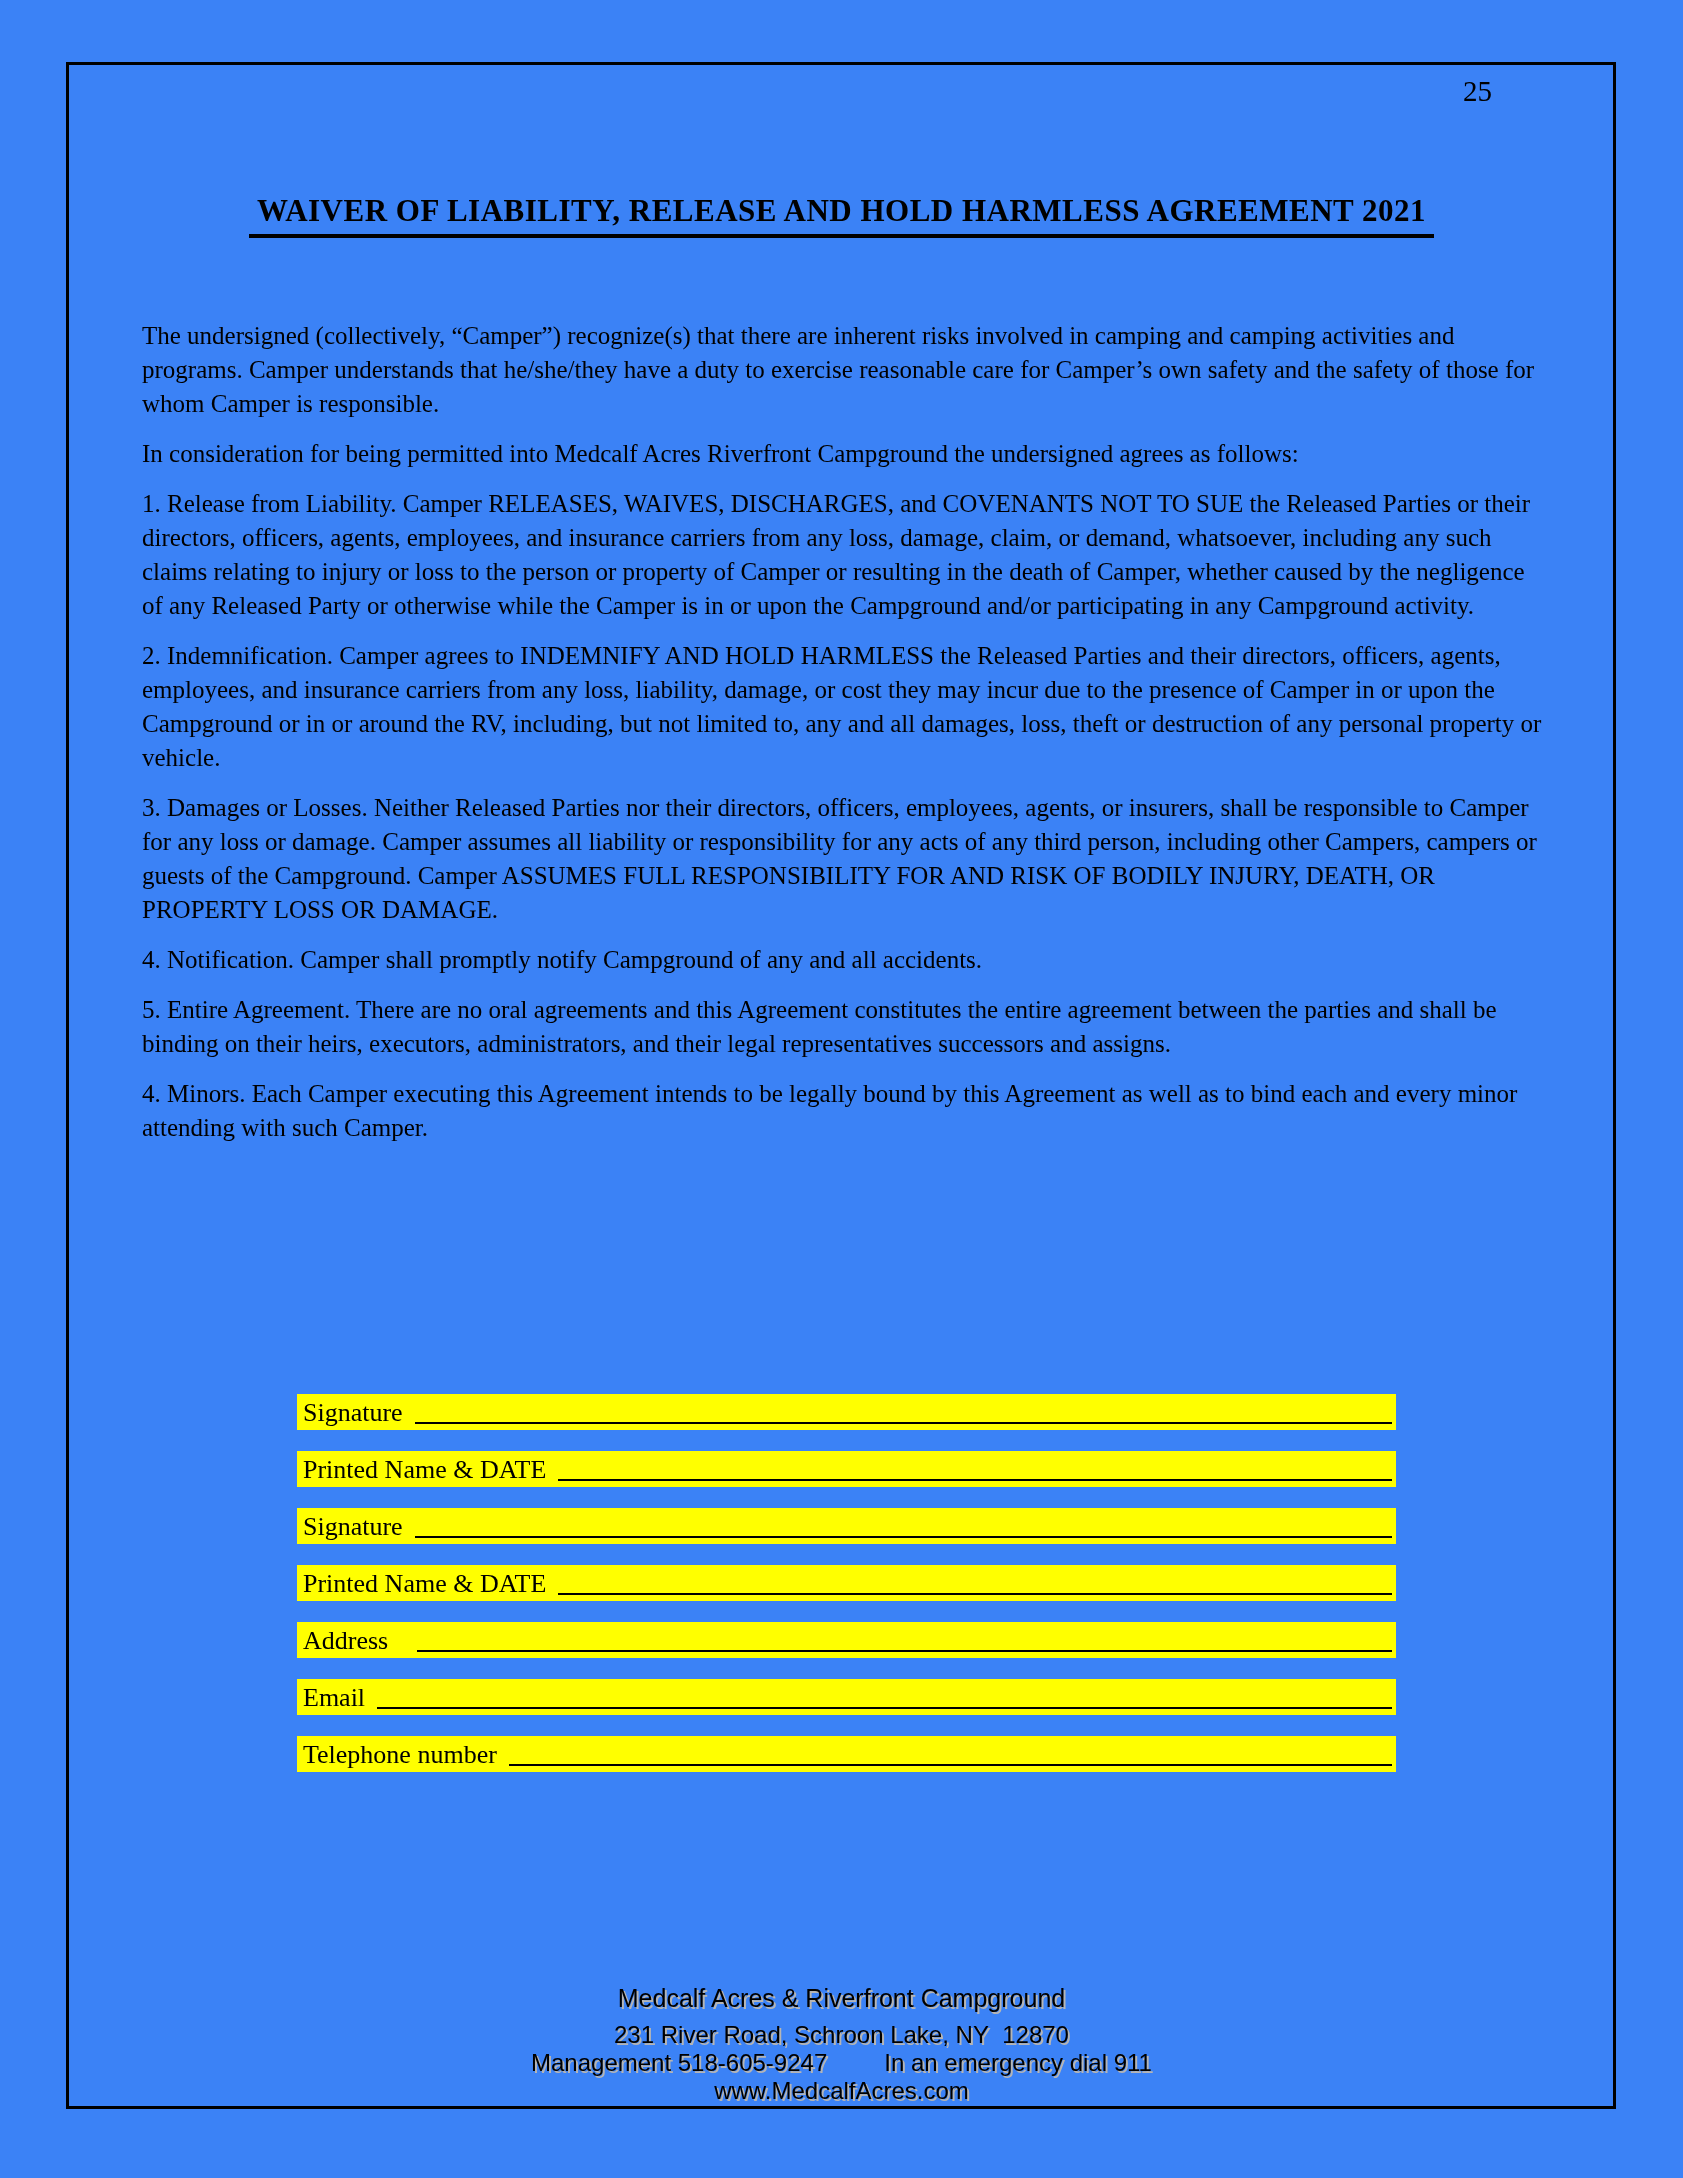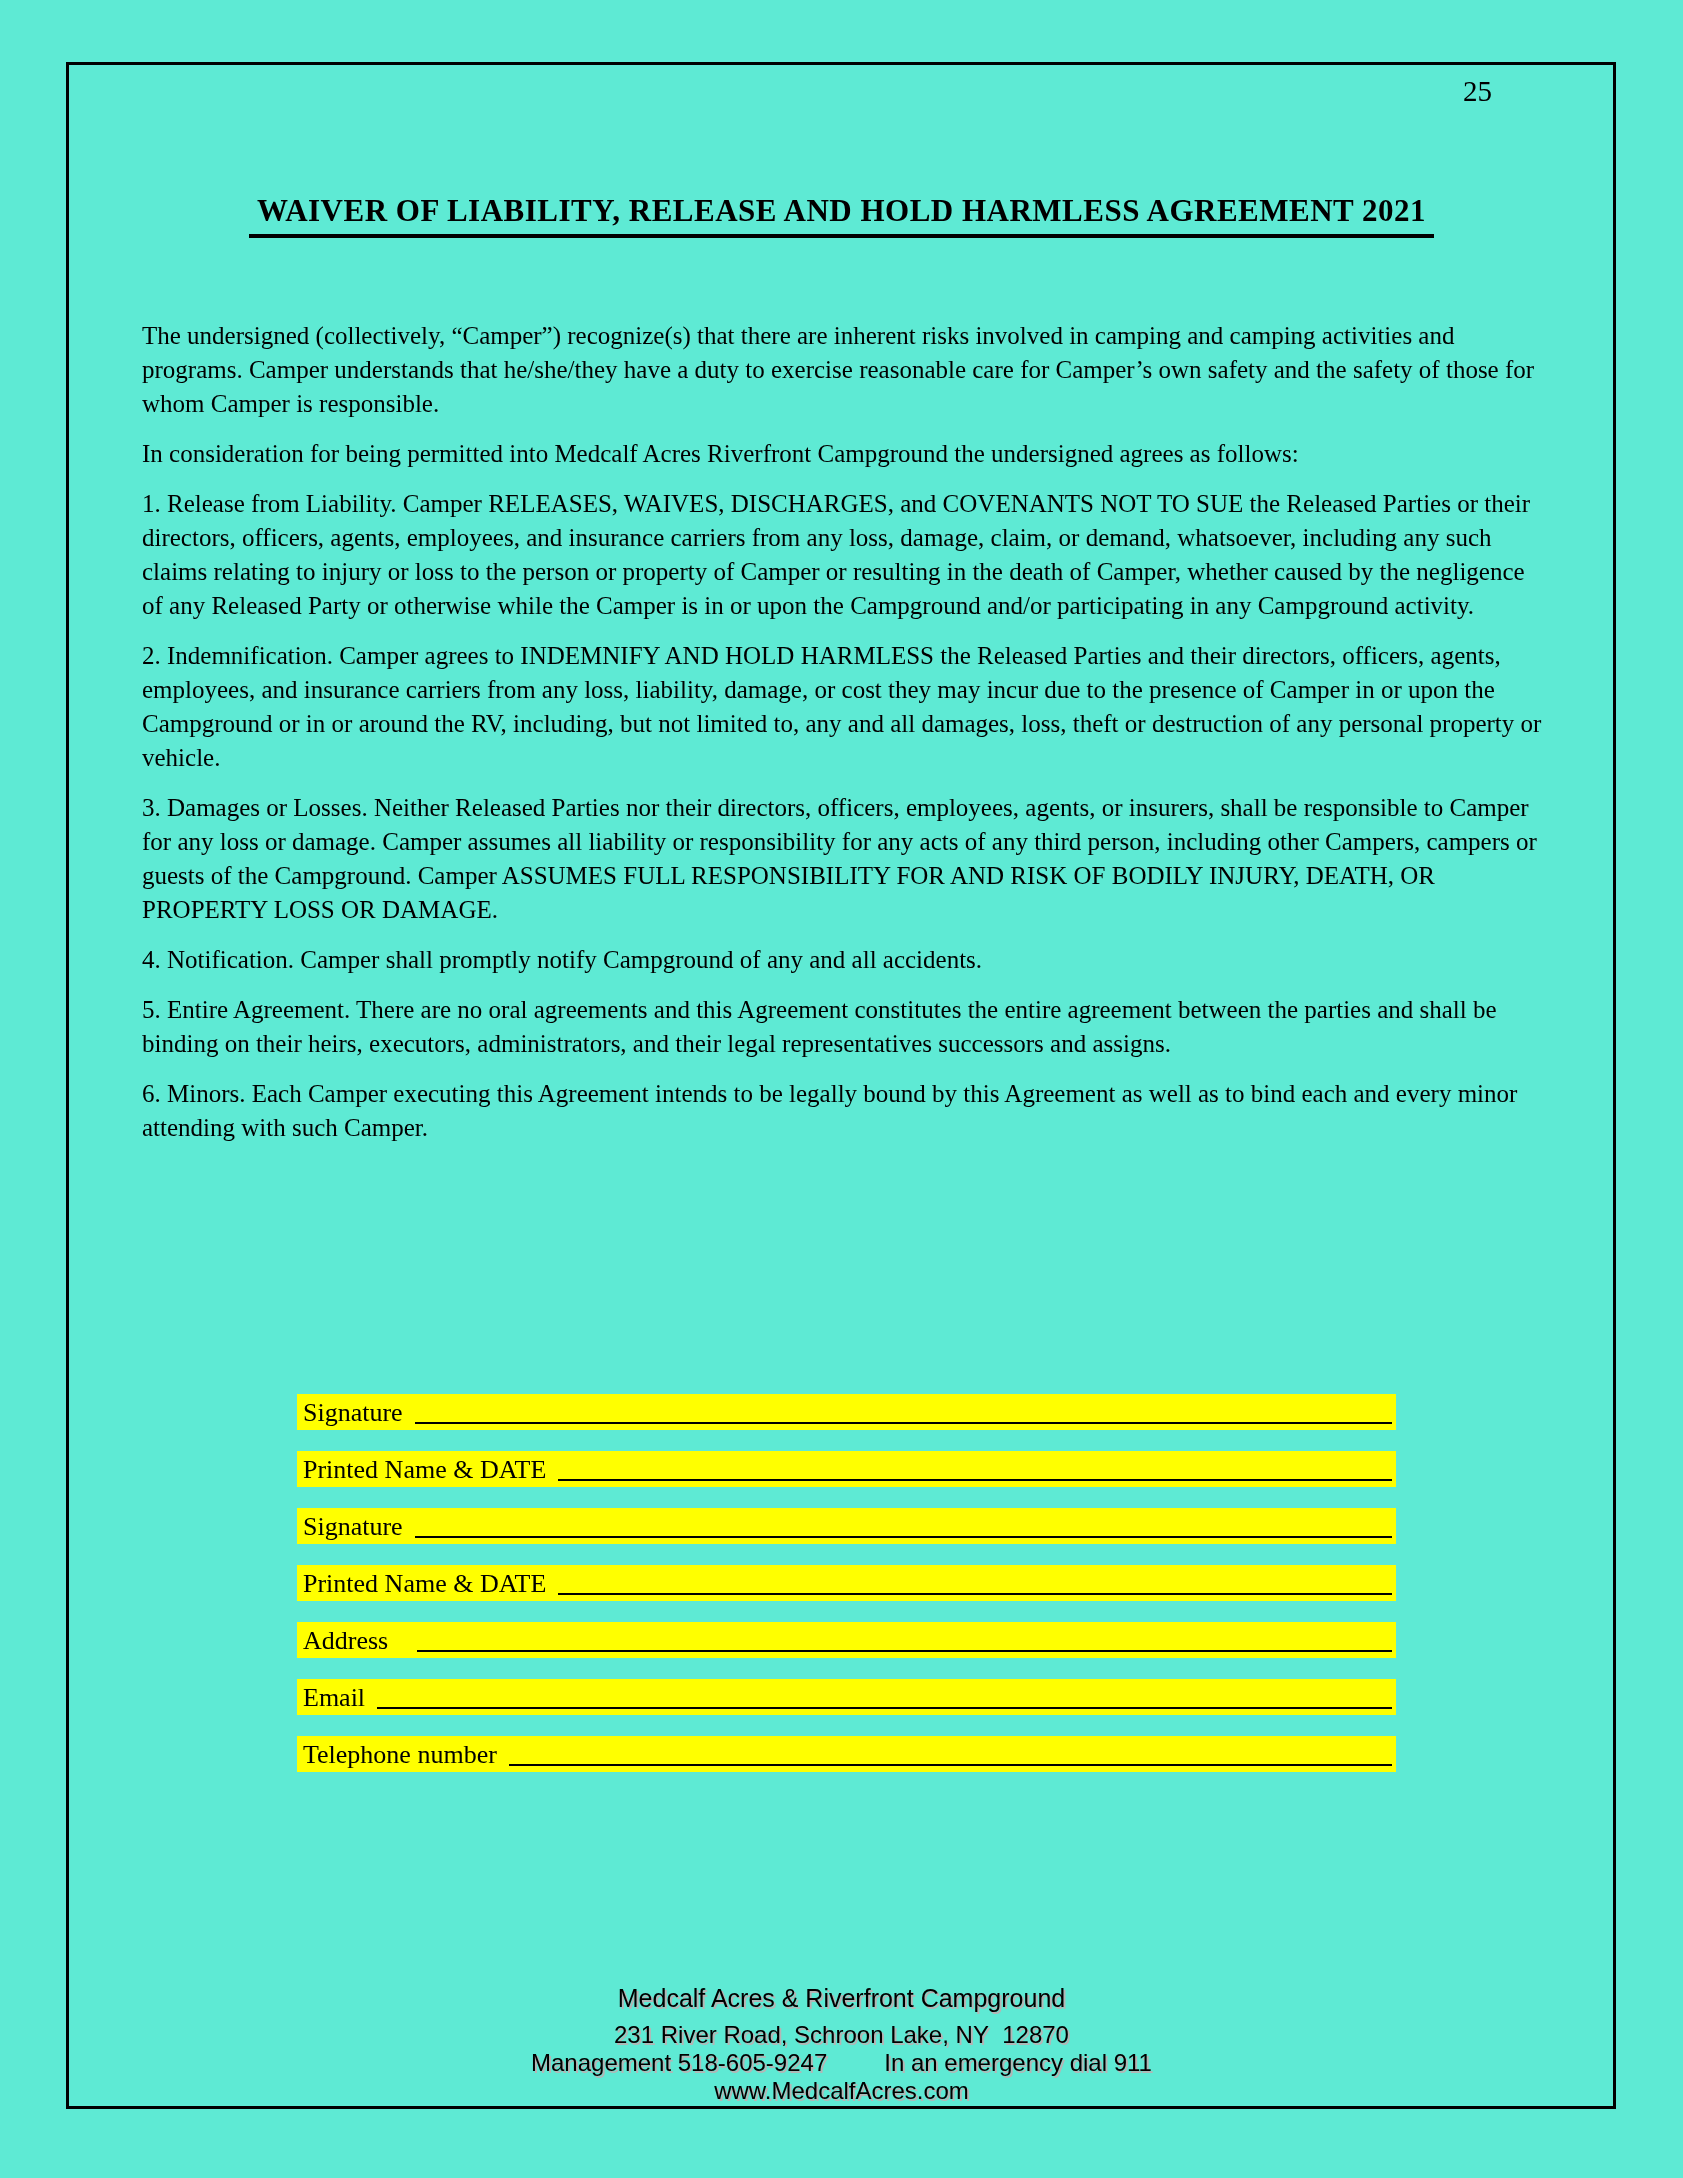--- a/index.html
+++ b/index.html
@@ -1,19 +1,19 @@
 <!DOCTYPE html>
 <html><head>
 <meta charset="utf-8">
 <style>
   html,body{margin:0;padding:0;background:#ffffff;}
   #page{
     position:relative;
     width:1683px;height:2178px;
-    background:#5eead4;
+    background:#3b82f6;
     font-family:"Liberation Serif", serif;
     color:#000;
     overflow:hidden;
   }
   .page-border{
     position:absolute;
     left:66px;top:62px;
     width:1550px;height:2047px;
     border:3px solid #000;
     box-sizing:border-box;
@@ -104,21 +104,21 @@
   </div>
 
   <div class="doc-body">
     <p>The undersigned (collectively, “Camper”) recognize(s) that there are inherent risks involved in camping and camping activities and programs. Camper understands that he/she/they have a duty to exercise reasonable care for Camper’s own safety and the safety of those for whom Camper is responsible.</p>
     <p>In consideration for being permitted into Medcalf Acres Riverfront Campground the undersigned agrees as follows:</p>
     <p>1. Release from Liability. Camper RELEASES, WAIVES, DISCHARGES, and COVENANTS NOT TO SUE the Released Parties or their directors, officers, agents, employees, and insurance carriers from any loss, damage, claim, or demand, whatsoever, including any such claims relating to injury or loss to the person or property of Camper or resulting in the death of Camper, whether caused by the negligence of any Released Party or otherwise while the Camper is in or upon the Campground and/or participating in any Campground activity.</p>
     <p>2. Indemnification. Camper agrees to INDEMNIFY AND HOLD HARMLESS the Released Parties and their directors, officers, agents, employees, and insurance carriers from any loss, liability, damage, or cost they may incur due to the presence of Camper in or upon the Campground or in or around the RV, including, but not limited to, any and all damages, loss, theft or destruction of any personal property or vehicle.</p>
     <p>3. Damages or Losses. Neither Released Parties nor their directors, officers, employees, agents, or insurers, shall be responsible to Camper for any loss or damage. Camper assumes all liability or responsibility for any acts of any third person, including other Campers, campers or guests of the Campground. Camper ASSUMES FULL RESPONSIBILITY FOR AND RISK OF BODILY INJURY, DEATH, OR PROPERTY LOSS OR DAMAGE.</p>
     <p>4. Notification. Camper shall promptly notify Campground of any and all accidents.</p>
     <p>5. Entire Agreement. There are no oral agreements and this Agreement constitutes the entire agreement between the parties and shall be binding on their heirs, executors, administrators, and their legal representatives successors and assigns.</p>
-    <p>6. Minors. Each Camper executing this Agreement intends to be legally bound by this Agreement as well as to bind each and every minor attending with such Camper.</p>
+    <p>4. Minors. Each Camper executing this Agreement intends to be legally bound by this Agreement as well as to bind each and every minor attending with such Camper.</p>
   </div>
 
   <div class="sign-block">
     <div class="sign-row" style="background-color: rgb(255, 255, 0);">
       <span class="lbl">Signature</span>
       <span class="line"></span>
     </div>
     <div class="sign-row" style="background-color: rgb(255, 255, 0);">
       <span class="lbl">Printed Name &amp; DATE</span>
       <span class="line"></span>

